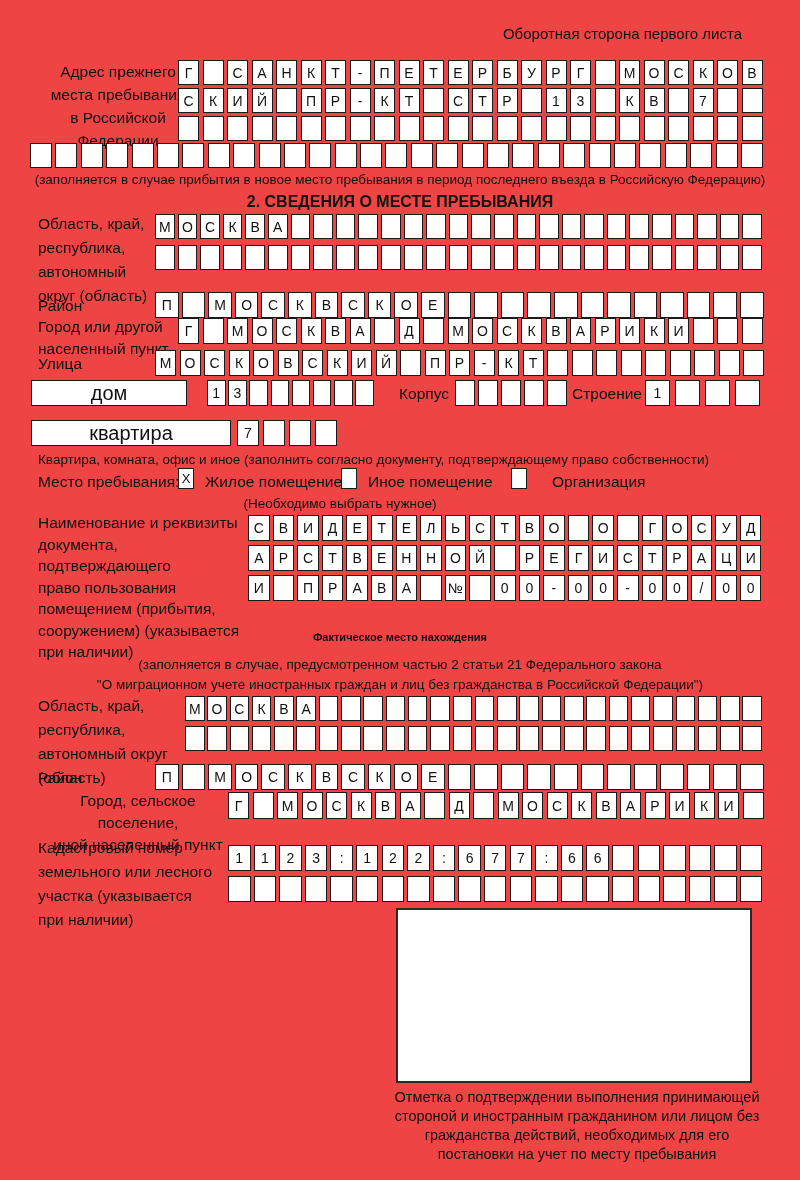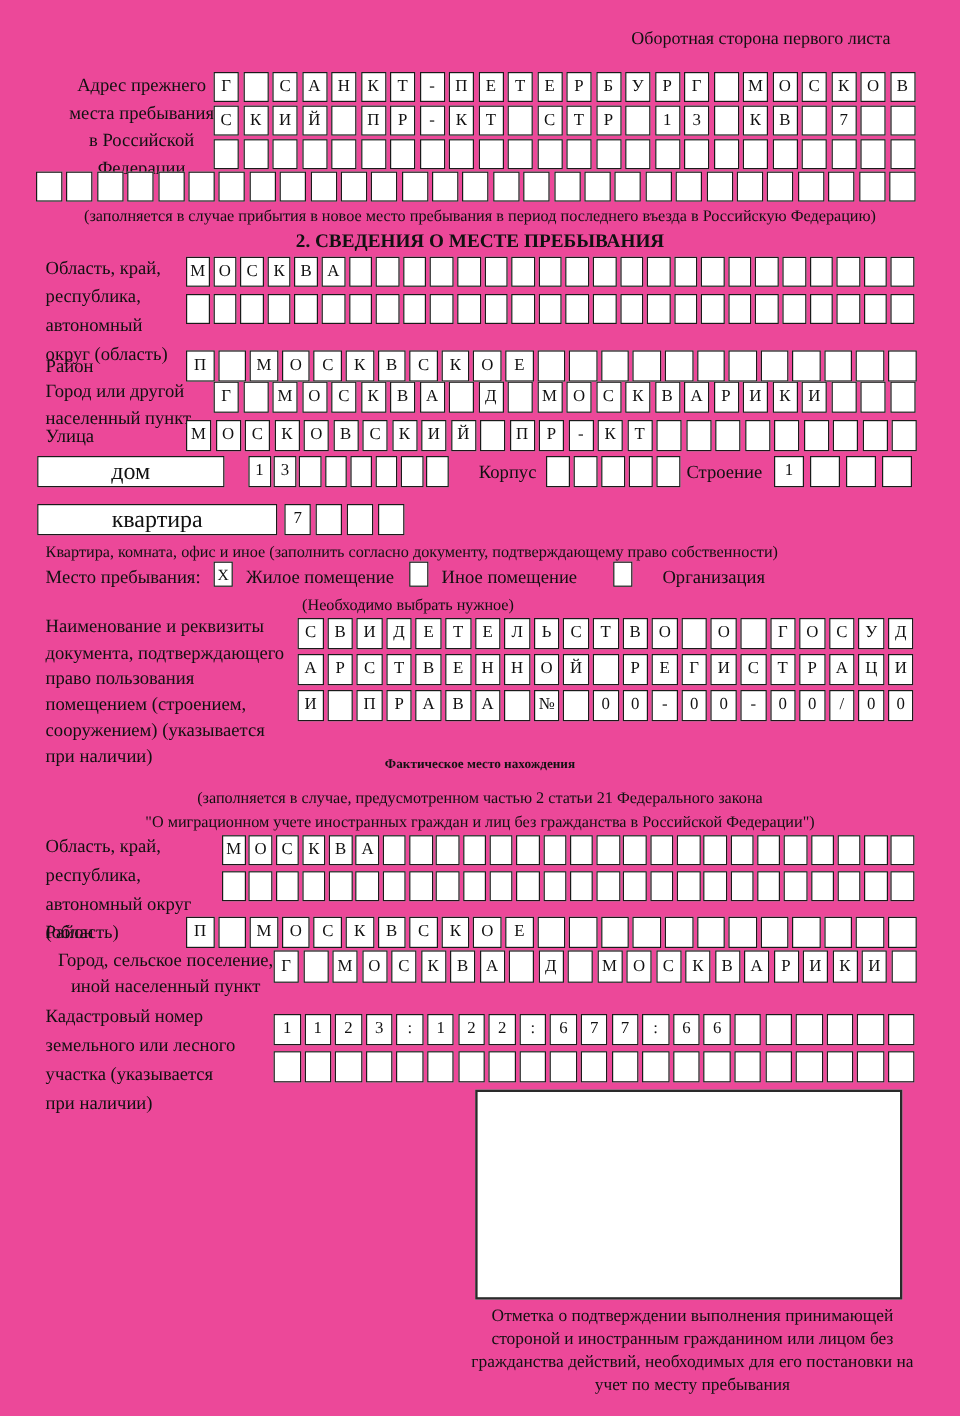--- a/index.html
+++ b/index.html
@@ -1,17 +1,17 @@
 <!DOCTYPE html>
 <html><head>
 <meta charset="utf-8">
 <style>
   html,body{margin:0;padding:0;background:#fff;}
-  #page{position:relative;width:800px;height:1180px;background:#ec4899;
-        font-family:Liberation Serif, serif;color:#111;overflow:hidden;}
+  #page{position:relative;width:800px;height:1180px;background:#ef4444;
+        font-family:Liberation Sans, sans-serif;color:#111;overflow:hidden;}
   .lbl{position:absolute;font-size:15.5px;line-height:23px;white-space:pre-line;}
   .small{font-size:13.5px;}
   .center{text-align:center;}
   .bold{font-weight:bold;}
   .cellrow{position:absolute;display:flex;}
   .cell{flex:0 0 auto;box-sizing:border-box;width:var(--cw,21px);height:var(--ch,25px);
         border:1.6px solid #1a1a1a;margin-right:var(--cg,3px);display:flex;
         align-items:center;justify-content:center;font-size:14px;background:#fff;}
   .widebox{position:absolute;box-sizing:border-box;border:1.6px solid #1a1a1a;
         display:flex;align-items:center;justify-content:center;font-size:20px;background:#fff;}
@@ -332,21 +332,21 @@
   <div class="lbl" style="left:205px;top:470px;">Жилое помещение</div>
   <div class="chk" style="left:341px;top:468px;"></div>
   <div class="lbl" style="left:368px;top:470px;">Иное помещение</div>
   <div class="chk" style="left:511px;top:468px;"></div>
   <div class="lbl" style="left:552px;top:470px;">Организация</div>
   <div class="lbl small center" style="left:180px;top:492px;width:320px;">(Необходимо выбрать нужное)</div>
 
   <div class="lbl" style="left:38px;top:512px;width:210px;line-height:21.5px;">Наименование и реквизиты
 документа, подтверждающего
 право пользования
-помещением (строением,
+помещением (прибытия,
 сооружением) (указывается
 при наличии)</div>
   <div class="cellrow" style="left:248px;top:515px;--cw:21.6px;--cg:3px;--ch:26px;">
       <span class="cell">С</span>
       <span class="cell">В</span>
       <span class="cell">И</span>
       <span class="cell">Д</span>
       <span class="cell">Е</span>
       <span class="cell">Т</span>
       <span class="cell">Е</span>

